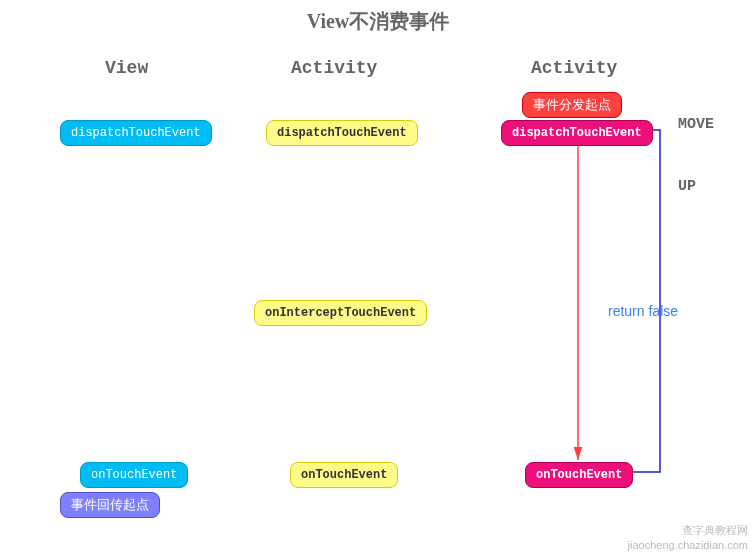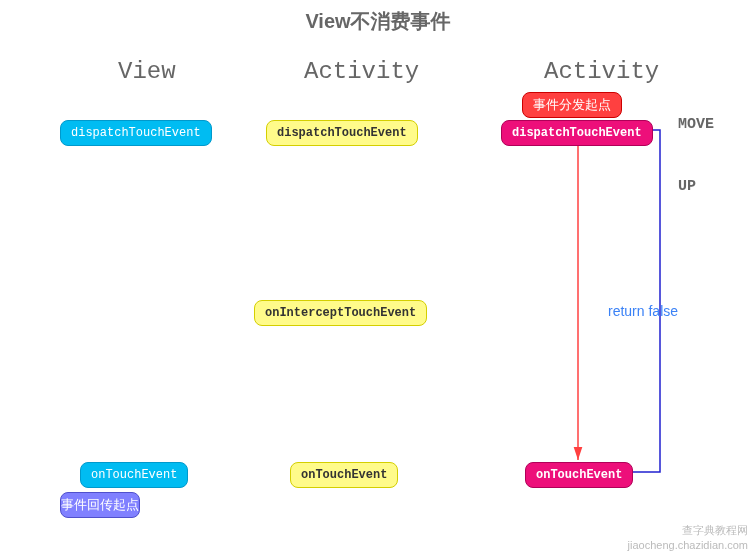--- a/index.html
+++ b/index.html
@@ -1,24 +1,24 @@
 <!DOCTYPE html>
 <html><head>
 <meta charset="utf-8">
 <style>
 * { box-sizing: border-box; margin: 0; padding: 0; }
 body { width: 756px; height: 558px; background: #fff; font-family: "SimSun", "宋体", serif; position: relative; overflow: hidden; }
-.title { position: absolute; top: 8px; left: 0; width: 756px; text-align: center; font-size: 20px; color: #666; font-family: Liberation Sans, sans-serif; font-weight: bold; }
-.colhead { position: absolute; font-size: 24px; color: #666; font-family: "Courier New", monospace; font-weight: normal; margin-left: 13px; }
+.title { position: absolute; top: 8px; left: 0; width: 756px; text-align: center; font-size: 20px; color: #666; font-family: Liberation Serif, serif; font-weight: bold; }
+.colhead { position: absolute; font-size: 18px; color: #666; font-family: "Courier New", monospace; font-weight: bold; }
 .box { position: absolute; font-family: "Courier New", monospace; font-size: 12px; padding: 5px 10px; border-radius: 8px; white-space: nowrap; text-align: center; }
 .cyan { background: #00bcf2; color: #fff; border: 1px solid #0099cc; }
 .yellow { background: #fffb8a; color: #333; border: 1px solid #d4cf00; font-weight: bold; }
 .magenta { background: #ed0f7a; color: #fff; border: 1px solid #b00058; font-weight: bold; }
 .redtag { background: #ff4040; color: #fff; border: 1px solid #cc0000; font-size: 13px; font-family: "SimSun", "宋体", serif; padding: 3px 10px; }
-.purple { background: #8080ff; color: #fff; border: 1px solid #5050cc; font-size: 13px; font-family: "SimSun", "宋体", serif; padding: 3px 0; }
+.purple { background: #8080ff; color: #fff; border: 1px solid #5050cc; font-size: 13px; font-family: "SimSun", "宋体", serif; padding: 3px 10px; }
 .sidetext { position: absolute; font-size: 15px; color: #666; font-family: "Courier New", monospace; font-weight: bold; }
 .label { position: absolute; font-size: 14px; color: #3b82f6; font-family: Arial, sans-serif; }
 .watermark { position: absolute; right: 8px; bottom: 6px; font-size: 11px; color: #bbb; font-family: "SimSun", Arial, sans-serif; text-align: right; line-height: 1.3; }
 svg { position: absolute; top: 0; left: 0; pointer-events: none; }
 </style>
 </head>
 <body>
 
 <svg width="756" height="558">
   <defs>

